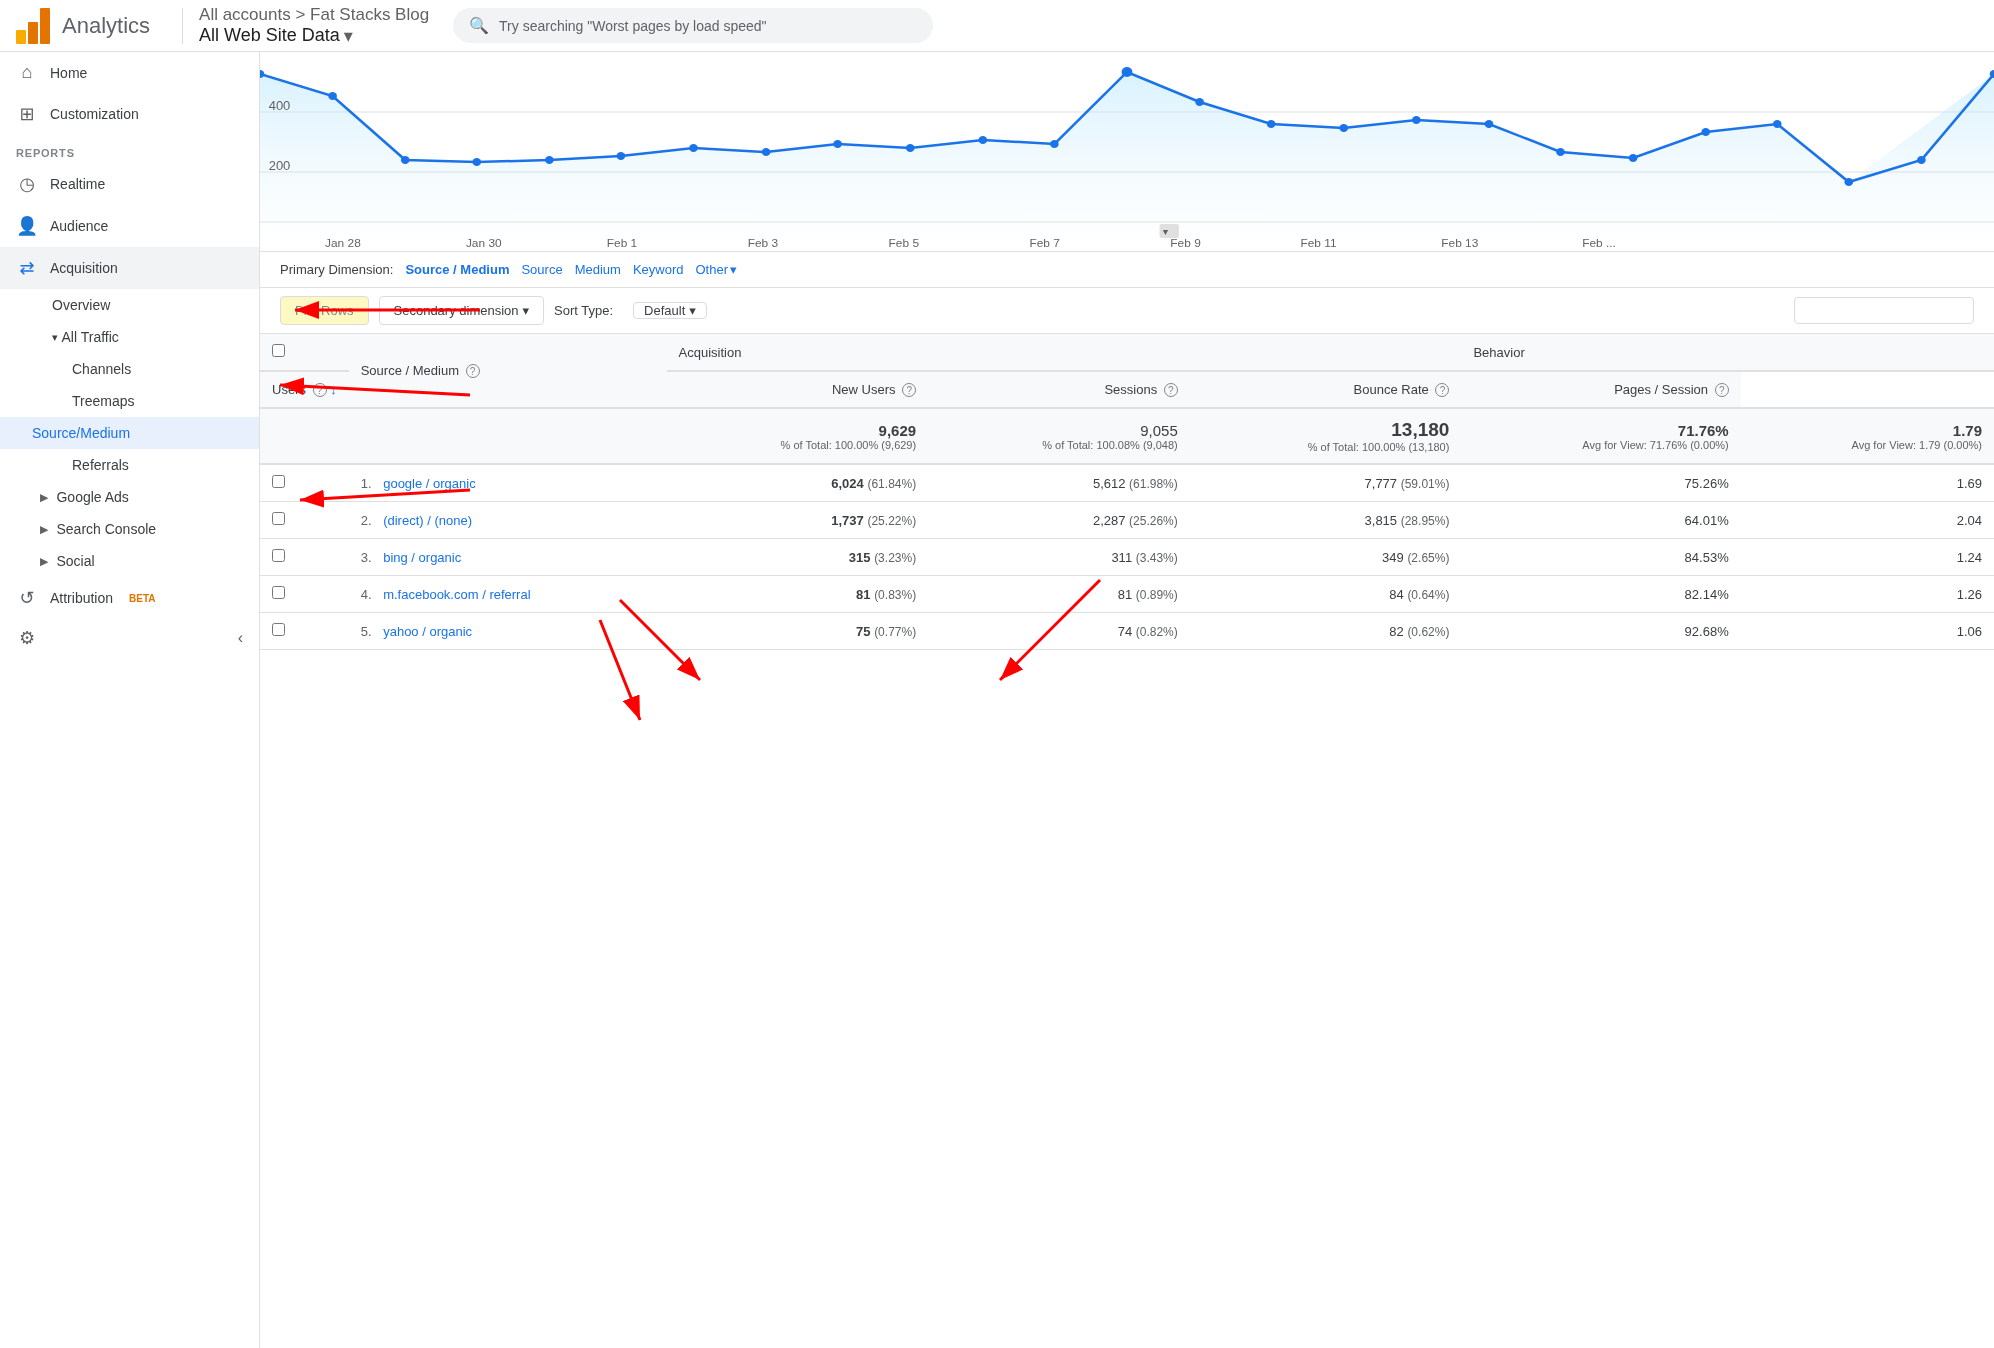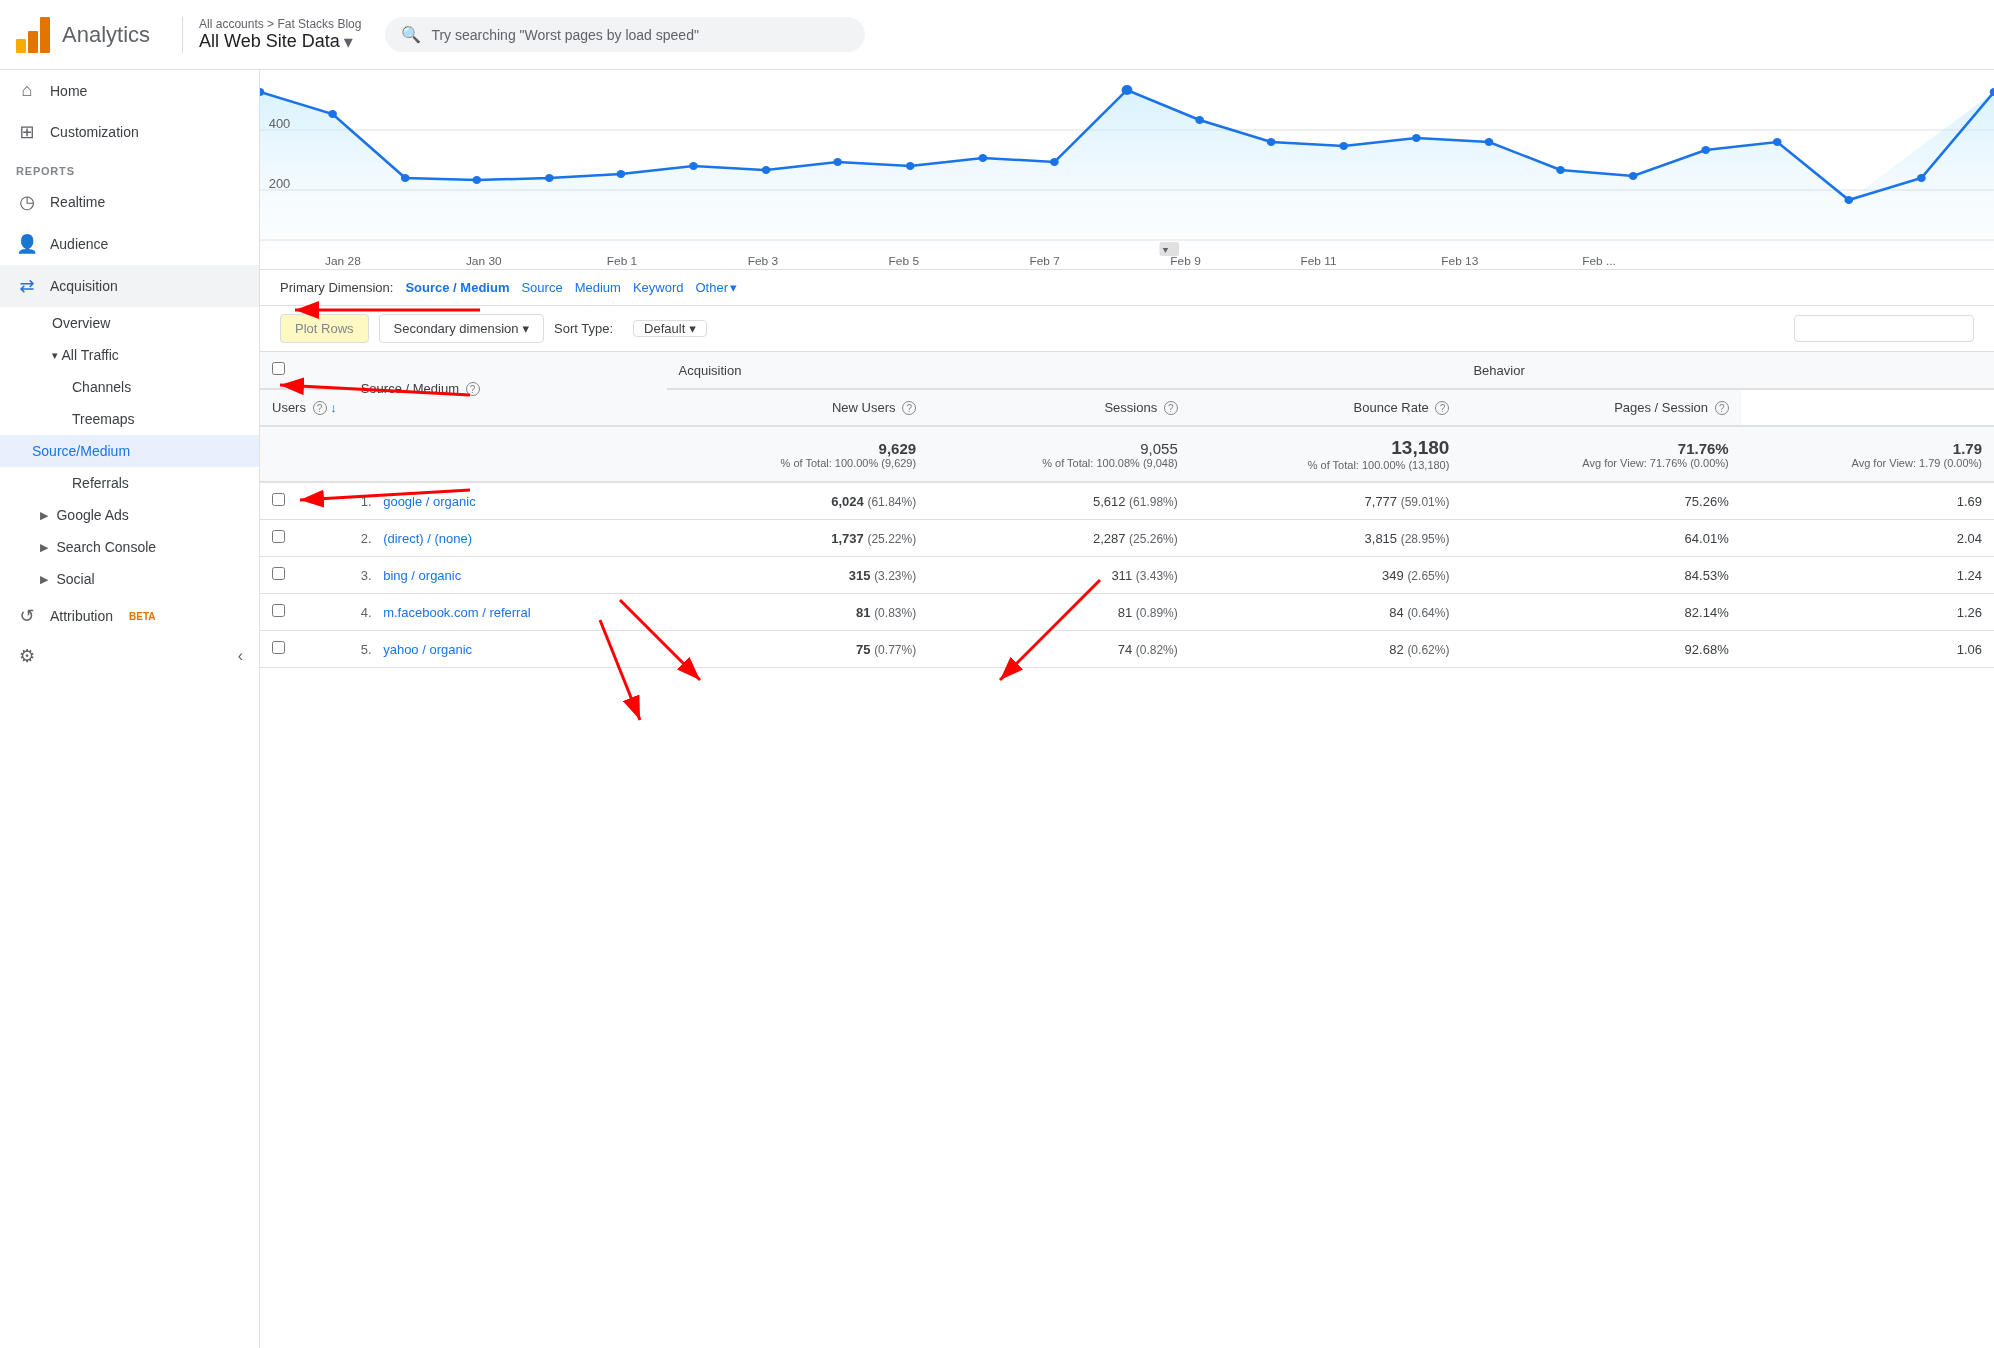--- a/index.html
+++ b/index.html
@@ -3,21 +3,21 @@
   <meta charset="utf-8">
   <style>
     * { box-sizing: border-box; margin: 0; padding: 0; }
     body { font-family: 'Arial', sans-serif; font-size: 13px; color: #333; background: #fff; display: flex; flex-direction: column; height: 100vh; overflow: hidden; }
 
     
     .header {
       display: flex;
       align-items: center;
       padding: 0 16px;
-      height: 70px;
+      height: 52px;
       background: #fff;
       border-bottom: 1px solid #e0e0e0;
       flex-shrink: 0;
     }
     .logo-area {
       display: flex;
       align-items: center;
       gap: 12px;
       margin-right: 16px;
     }
@@ -43,21 +43,21 @@
       width: 1px;
       height: 36px;
       background: #dadce0;
       margin: 0 16px;
     }
     .account-info {
       display: flex;
       flex-direction: column;
     }
     .account-path {
-      font-size: 12px;
+      font-size: 17px;
       color: #5f6368;
     }
     .property-selector {
       display: flex;
       align-items: center;
       gap: 4px;
       cursor: pointer;
     }
     .property-name {
       font-size: 18px;

